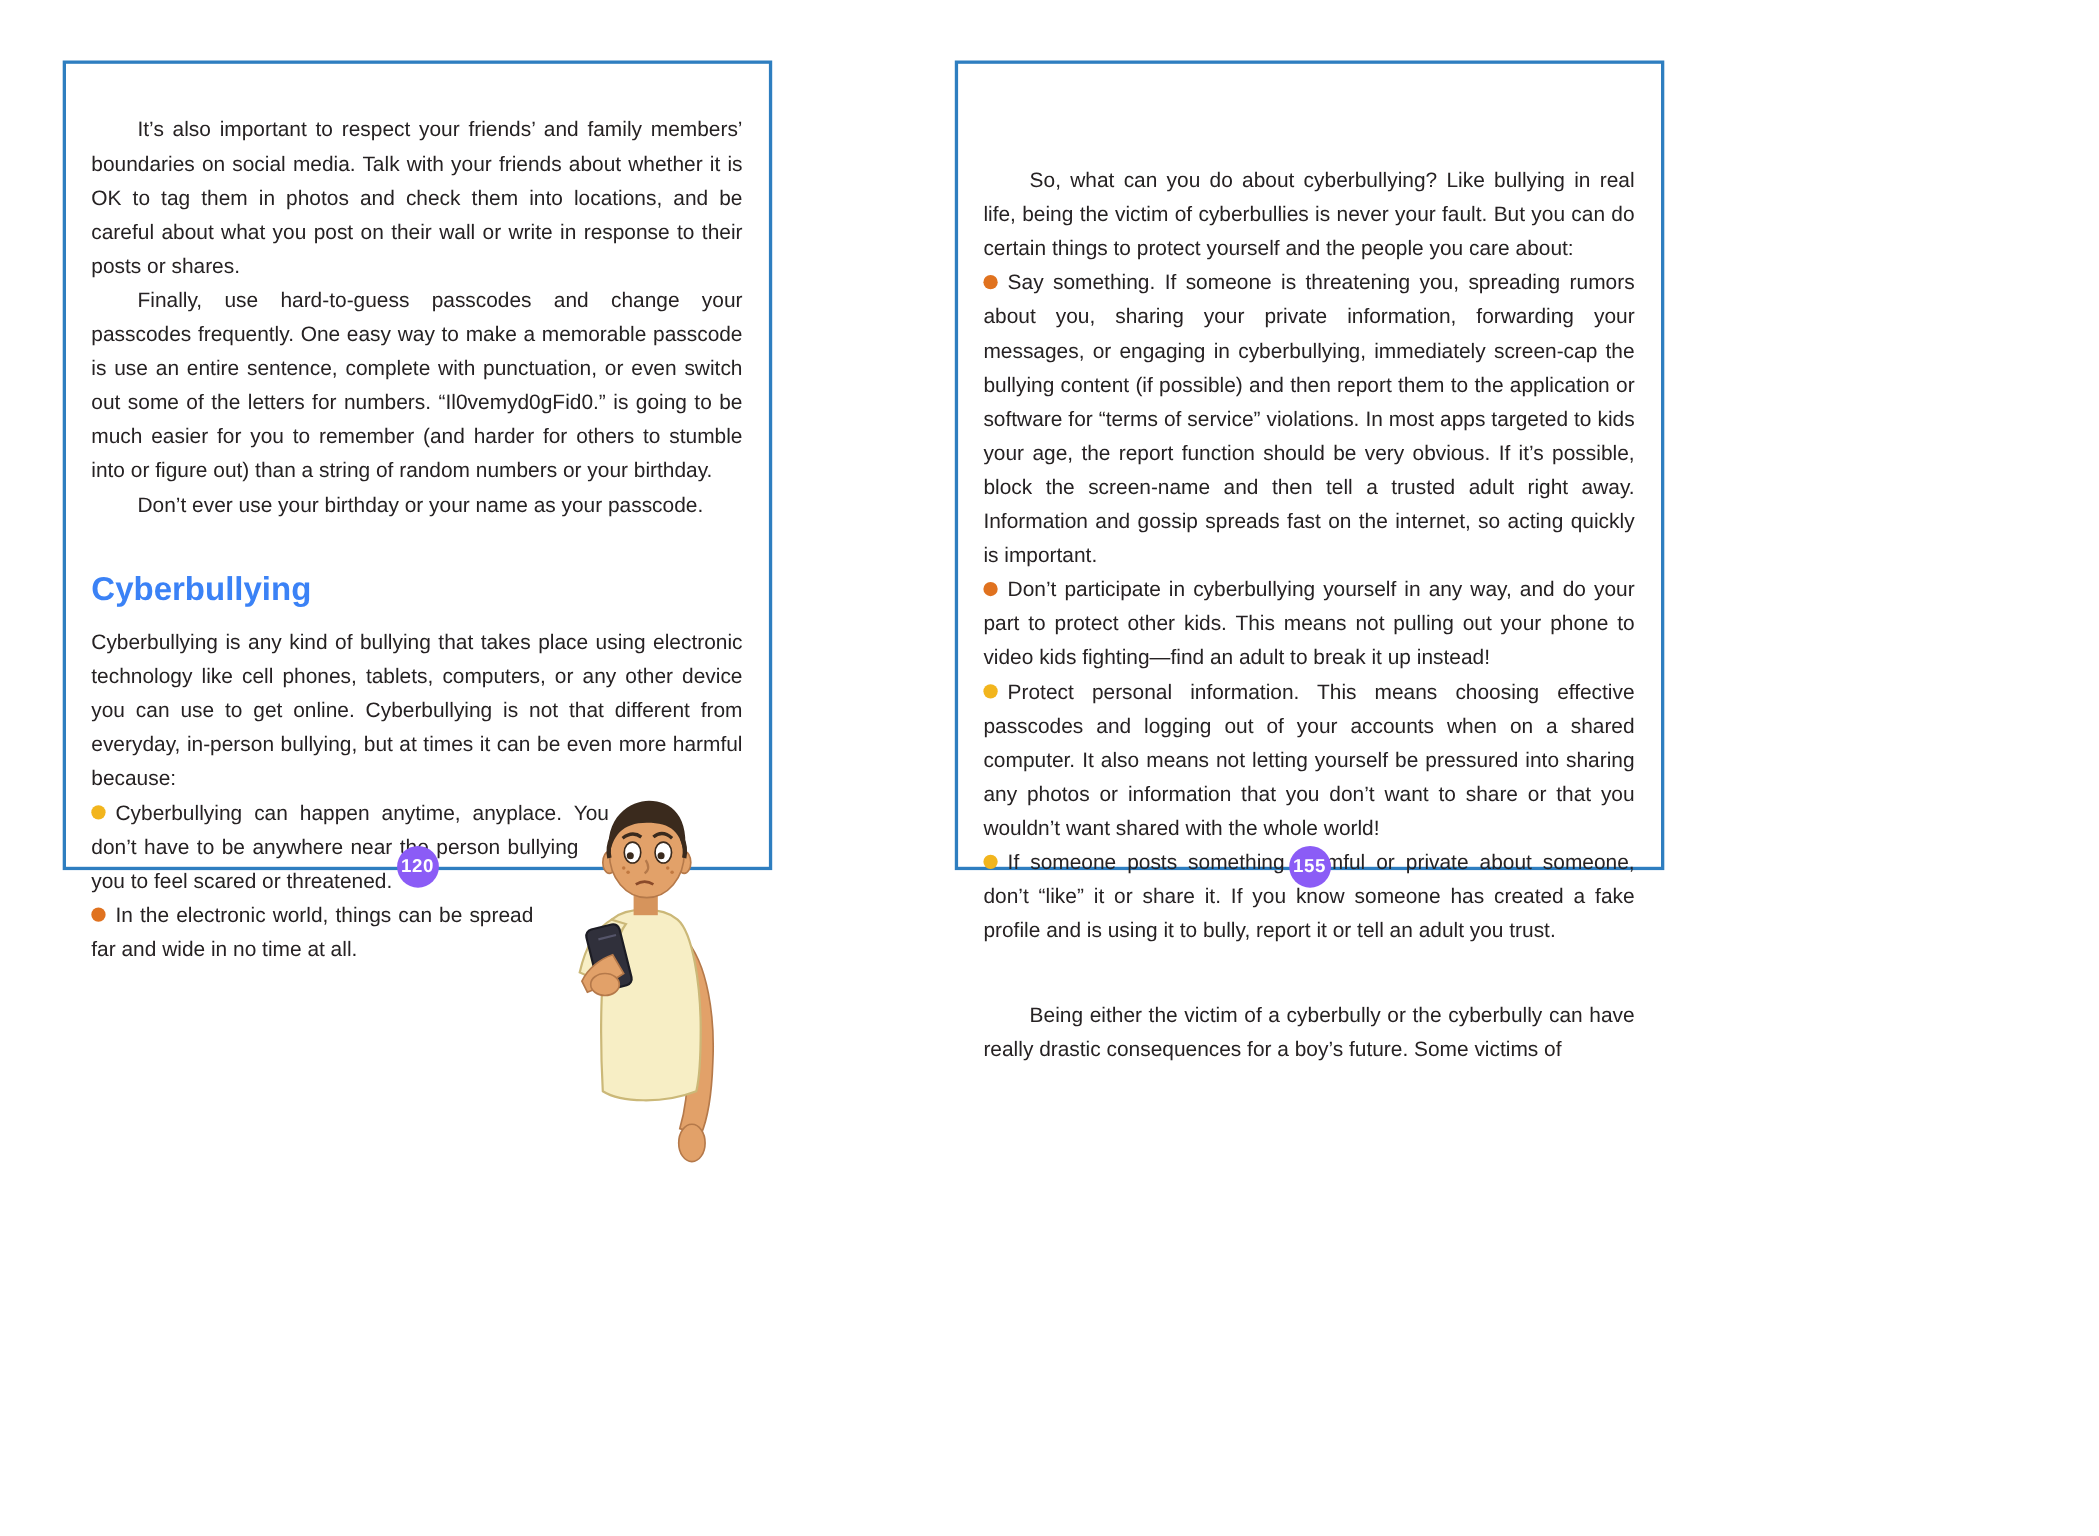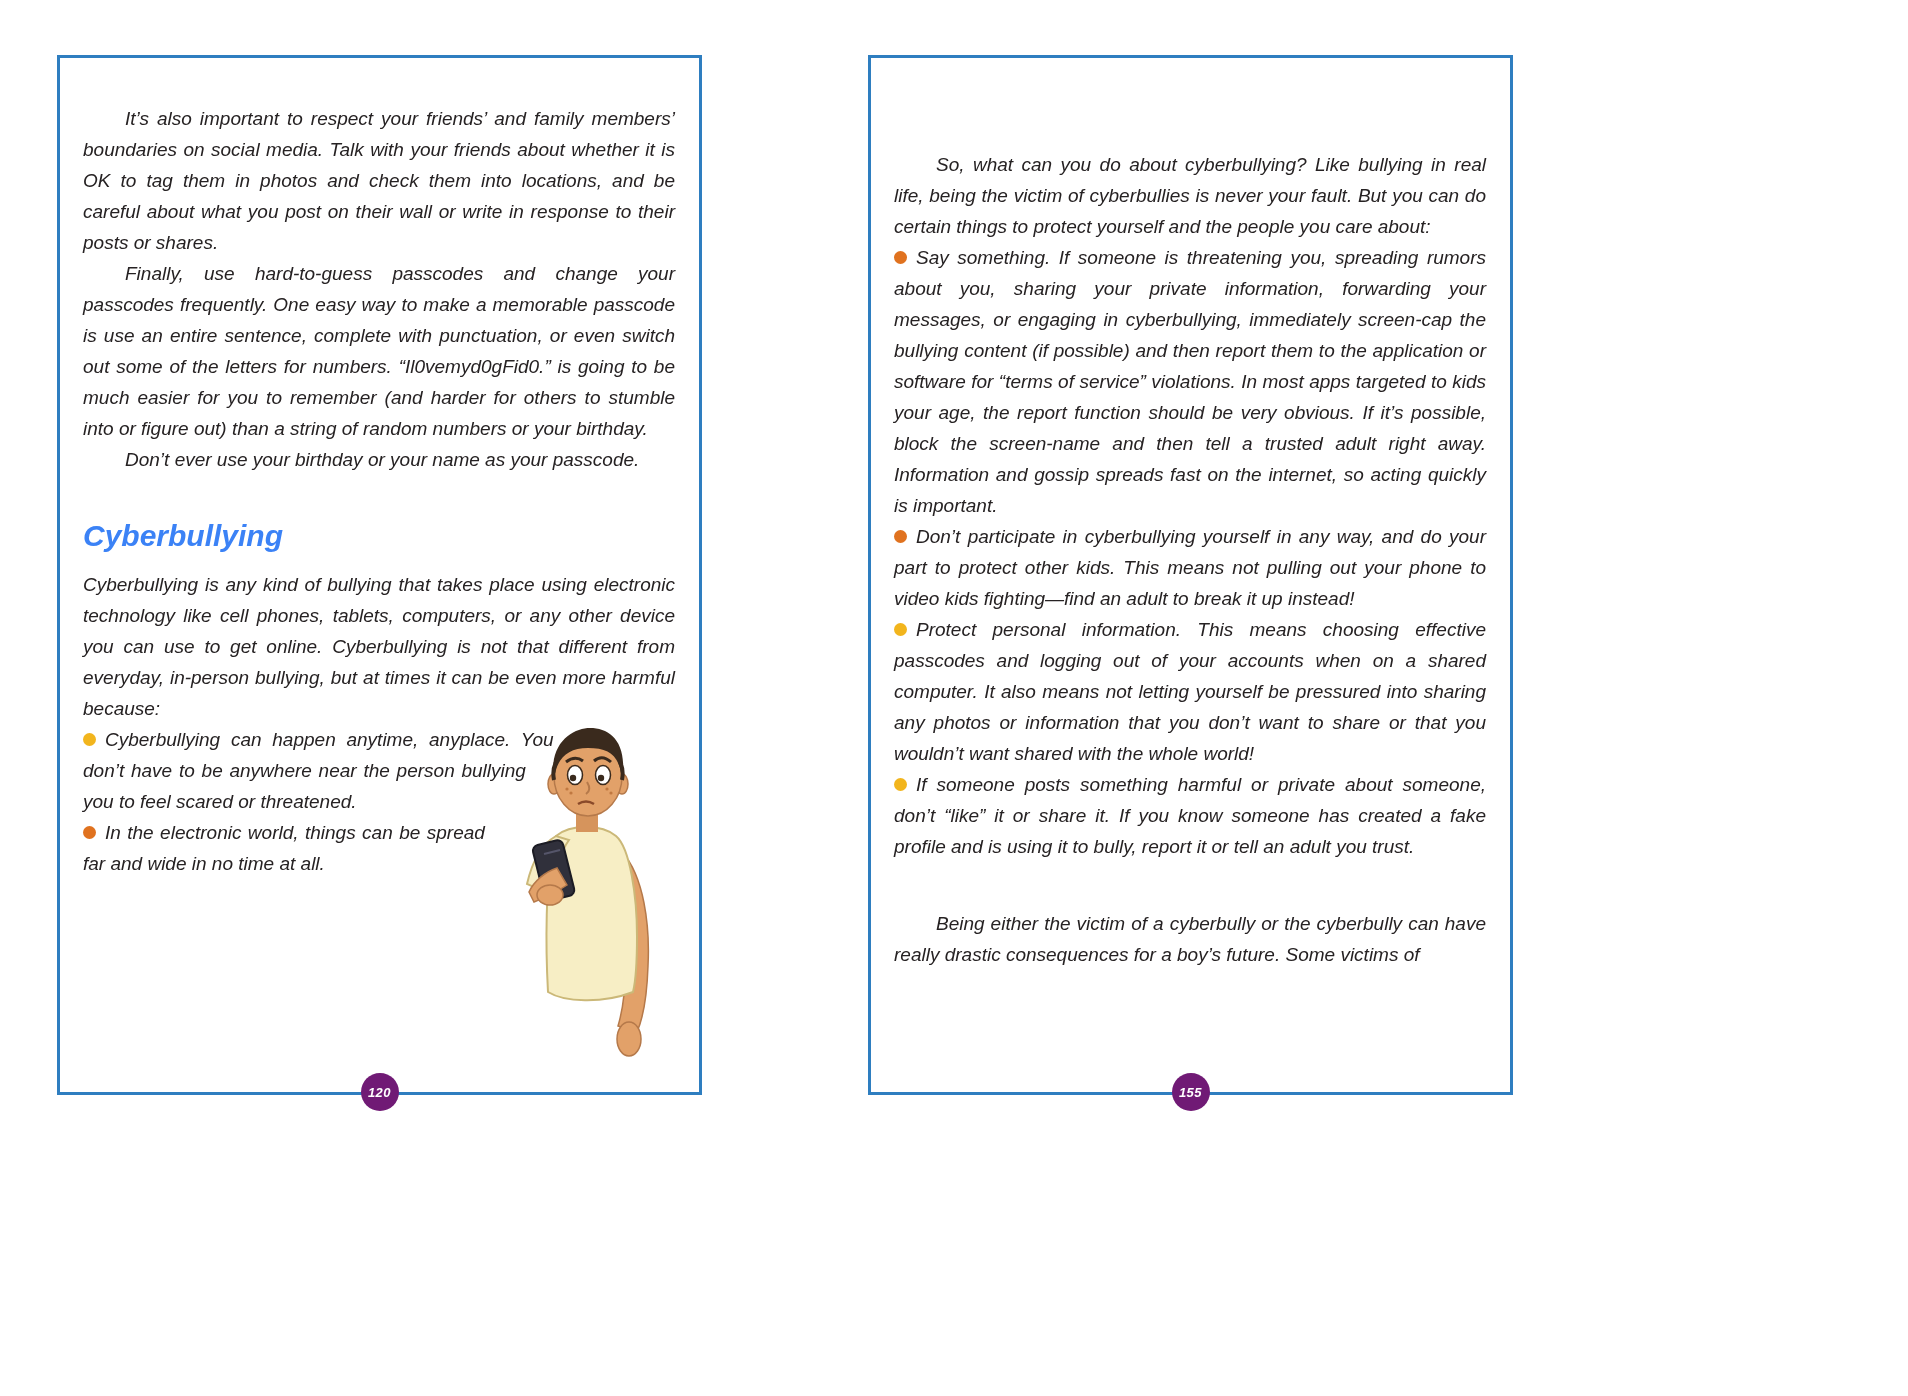--- a/index.html
+++ b/index.html
@@ -10,26 +10,25 @@
   .canvas {
     position: relative;
     width: 1908px;
     height: 1396px;
     background: #ffffff;
     overflow: hidden;
   }
   .page {
     position: absolute;
     top: 55px;
-    height: 1040px;
+    height: 736px;
     width: 645px;
     border: 3px solid #2e7ec0;
     box-sizing: border-box;
     background: #ffffff;
-    font-style: italic;
   }
   .page-left  { left: 57px; }
   .page-right { left: 868px; }
   .page-inner {
     padding: 45px 24px 0 23px;
     color: #262223;
     font-size: 19px;
     line-height: 31px;
   }
   p { margin: 0; text-align: justify; }
@@ -56,23 +55,23 @@
   .dot[data-color="orange"] { background: #e0721f; }
   .dot[data-color="yellow"] { background: #f2b51d; }
   .page-num {
     position: absolute;
     left: 50%;
     bottom: -19px;
     transform: translateX(-50%);
     width: 38px;
     height: 38px;
     border-radius: 50%;
-    background: #701a75;
+    background: #8b5cf6;
     color: #ffffff;
-    font-size: 13px;
+    font-size: 17px;
     font-weight: bold;
     display: flex;
     align-items: center;
     justify-content: center;
     letter-spacing: 0.5px;
   }
   .illustration-float {
     float: right;
     width: 185px;
     height: 340px;

